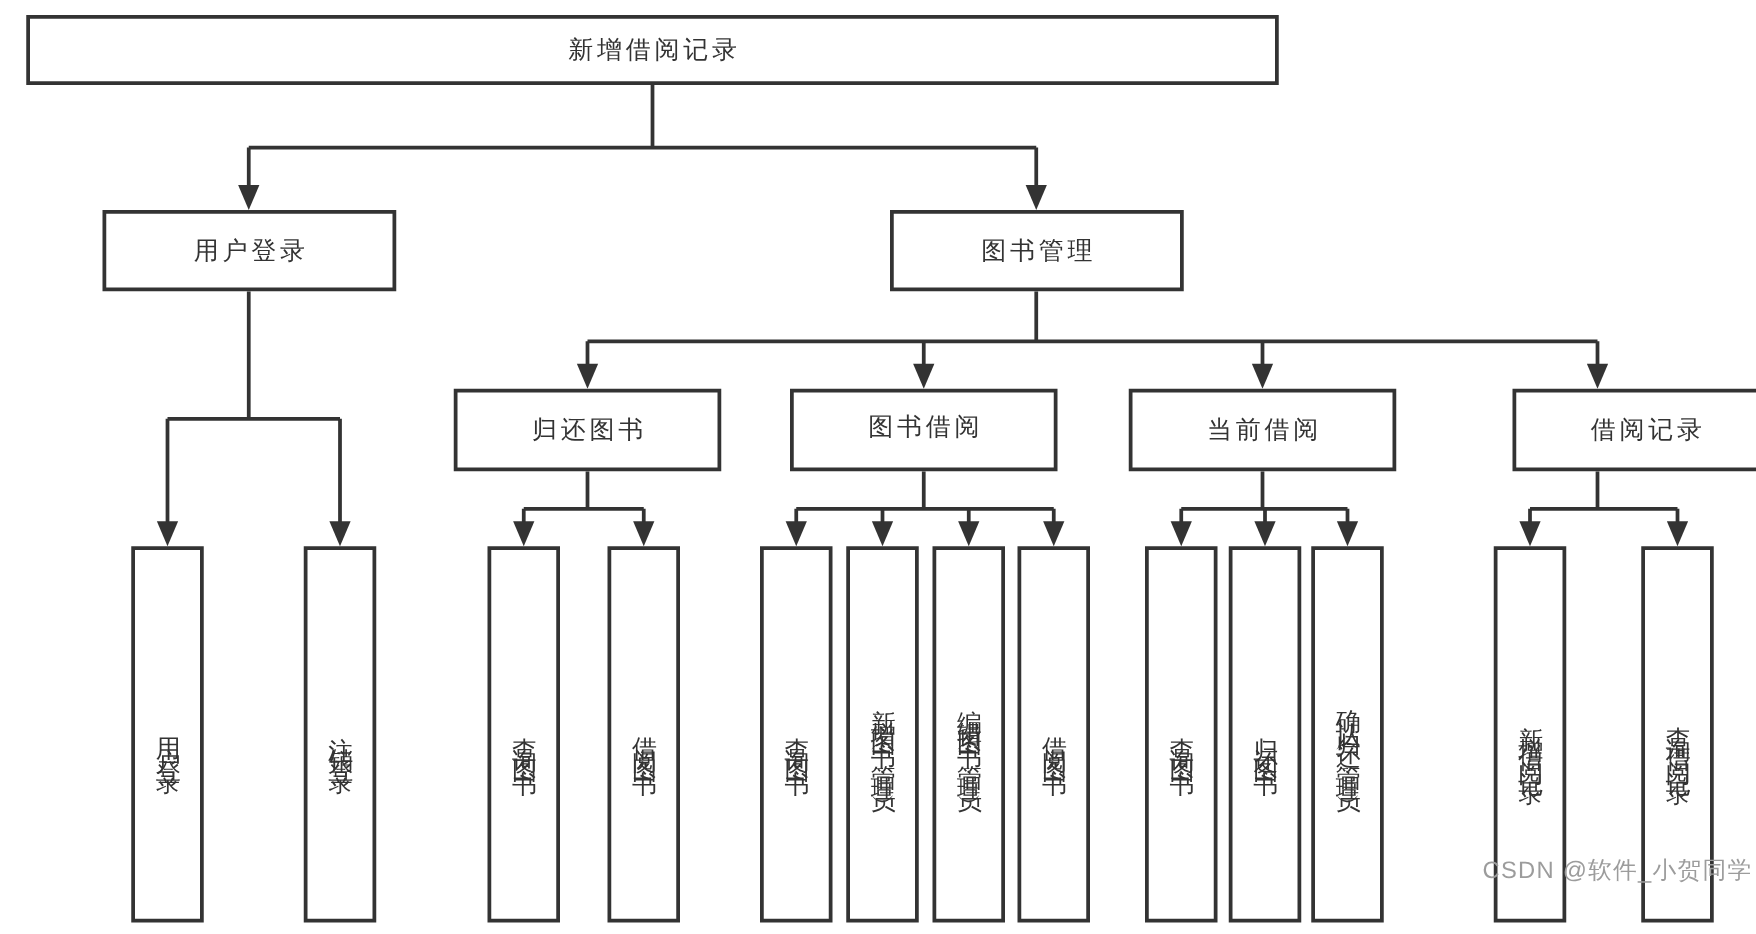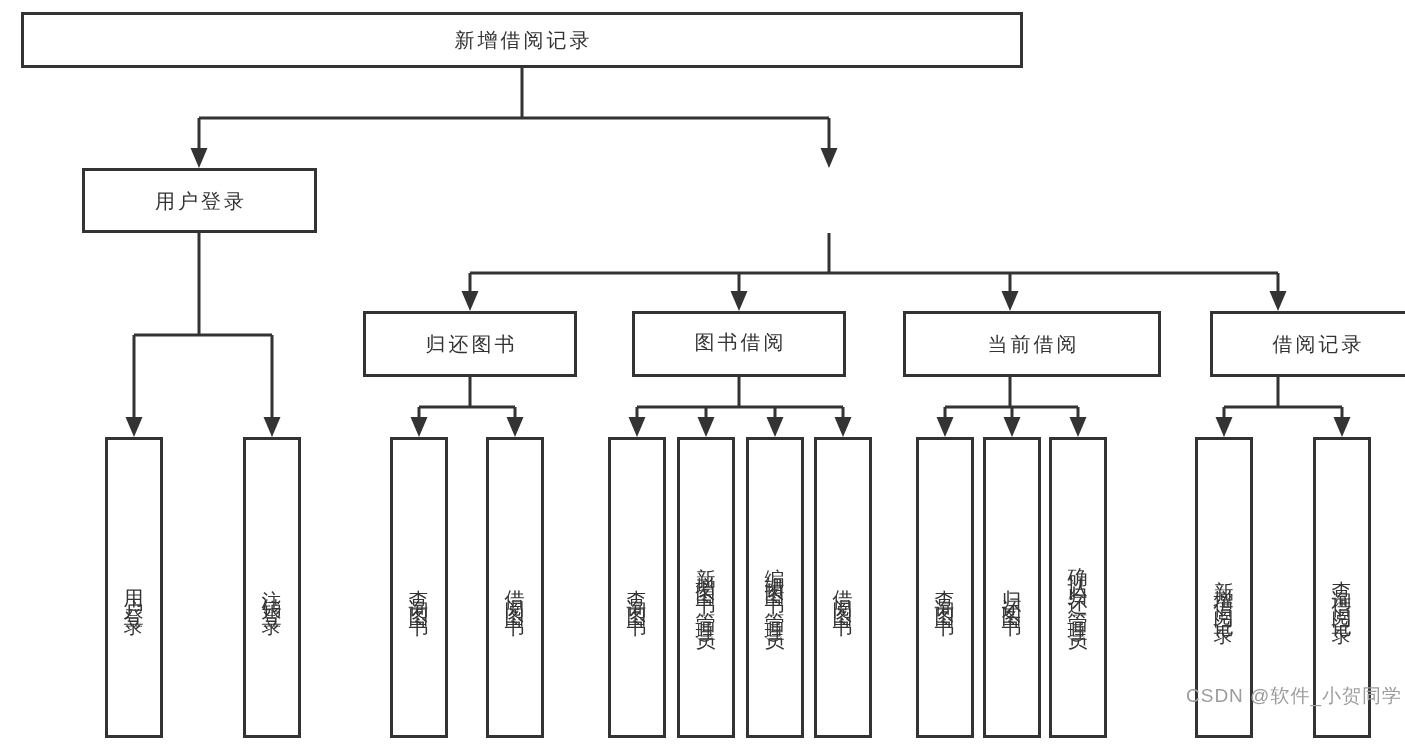--- a/index.html
+++ b/index.html
@@ -78,24 +78,25 @@
         <polygon points="1003.5,417 1020.5,417 1012,437"></polygon>
         <polygon points="1069.5,417 1086.5,417 1078,437"></polygon>
         <polygon points="1215.5,417 1232.5,417 1224,437"></polygon>
         <polygon points="1333.5,417 1350.5,417 1342,437"></polygon>
       </g>
   </svg>
 
   <div class="box box-h" style="left:21px; top:12px; width:1002px; height:56px;">新增借阅记录</div>
 
   <div class="box box-h" style="left:82px; top:168px; width:235px; height:65px;">用户登录</div>
+  <div class="box box-h" style="left:712px; top:168px; width:235px; height:65px;">图书管理</div>
 
   <div class="box box-h" style="left:363px; top:311px; width:214px; height:66px;">归还图书</div>
   <div class="box box-h" style="left:632px; top:311px; width:214px; height:66px;font-family:Liberation Mono, monospace;">图书借阅</div>
-  <div class="box box-h" style="left:903px; top:311px; width:258px; height:66px;">当前借阅</div>
+  <div class="box box-h" style="left:903px; top:311px; width:214px; height:66px;">当前借阅</div>
   <div class="box box-h" style="left:1210px; top:311px; width:214px; height:66px;">借阅记录</div>
 
   <div class="box box-v" style="left:105px; top:437px; width:58px; height:301px;">用户登录</div>
   <div class="box box-v" style="left:243px; top:437px; width:58px; height:301px;">注销登录</div>
 
   <div class="box box-v" style="left:390px; top:437px; width:58px; height:301px;">查询图书</div>
   <div class="box box-v" style="left:486px; top:437px; width:58px; height:301px;">借阅图书</div>
 
   <div class="box box-v" style="left:608px; top:437px; width:58px; height:301px;">查询图书</div>
   <div class="box box-v" style="left:677px; top:437px; width:58px; height:301px;">新增图书（管理员）</div>

